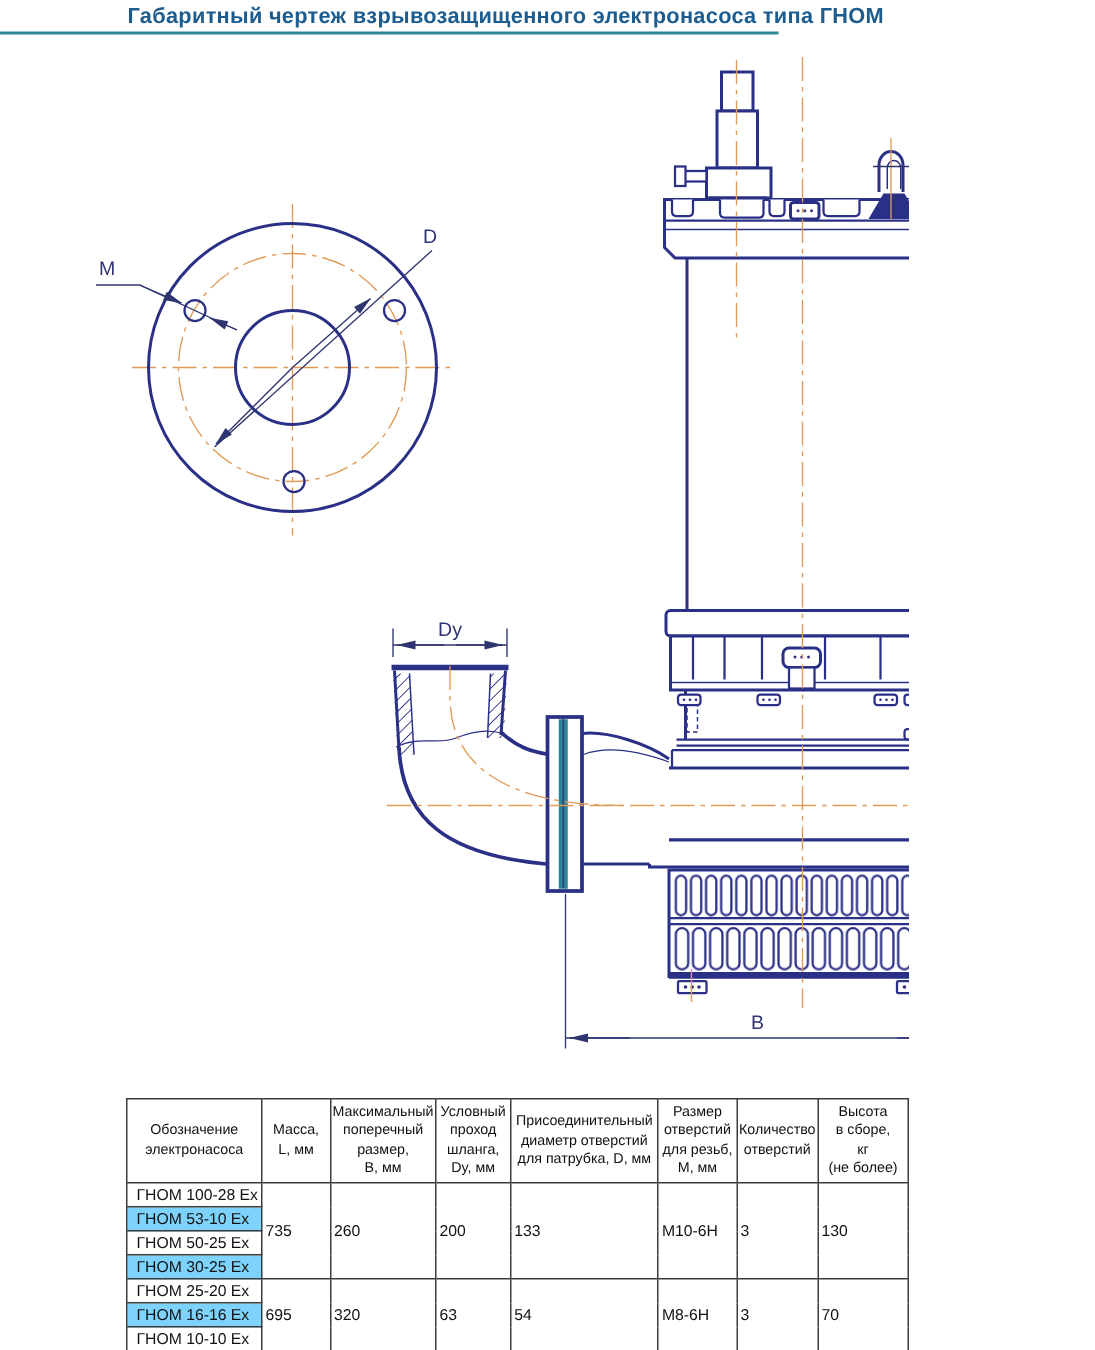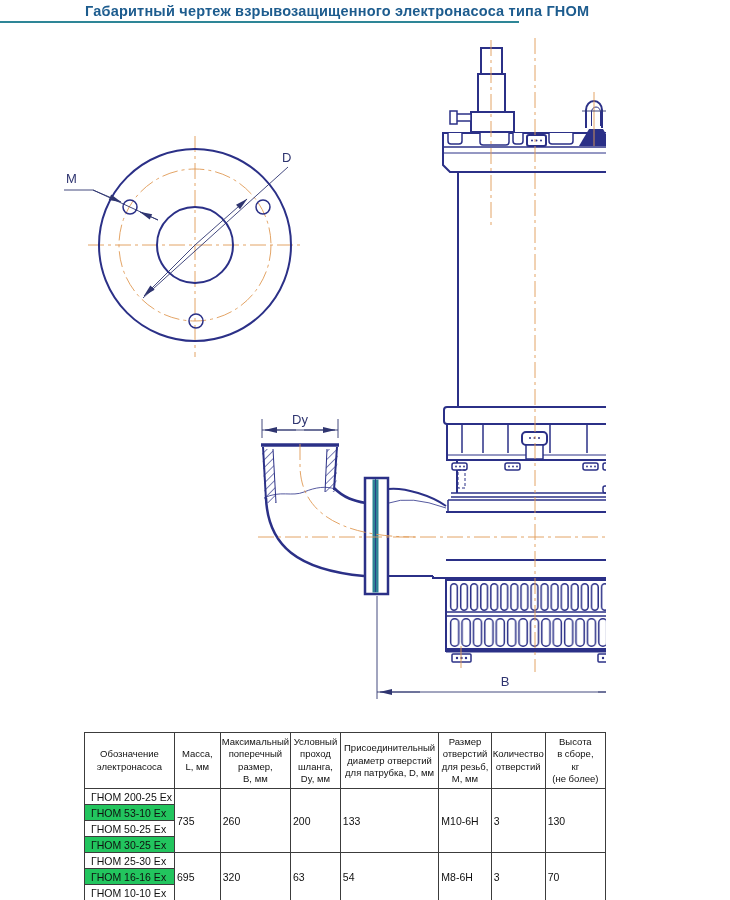--- a/index.html
+++ b/index.html
@@ -18,21 +18,21 @@
   .dim{stroke:#2f3570;stroke-width:.9;fill:none;}
   .dimtxt{fill:#2f3570;font-family:"Liberation Sans",sans-serif;font-size:13px;}
   .teal{fill:#2e8494;stroke:none}
   
   .dim-table{position:absolute;left:84px;top:732px;border-collapse:collapse;table-layout:fixed;}
   .dim-table th,.dim-table td{border:1px solid #3c3c3c;color:#101010;}
   .dim-table th{font-size:9.5px;font-weight:normal;line-height:1.3;padding:3px 1px;
                 text-align:center;vertical-align:middle;white-space:pre-line;}
   .dim-table td{font-size:10.5px;height:15px;padding:0 2px;vertical-align:middle;}
   .dim-table td.model{text-align:left;padding-left:6px;white-space:nowrap;}
-  .dim-table tr.shade td.model{background:#22c55e;}
+  .dim-table tr.shade td.model{background:#7dd3fc;}
 </style>
 </head>
 <body>
 
 <div class="page">
 
   <div class="title">Габаритный чертеж взрывозащищенного электронасоса типа ГНОМ</div>
   <div class="title-underline"></div>
 
   <svg width="730" height="900" viewBox="0 0 730 900">
@@ -266,40 +266,40 @@
         <th>Количество
 отверстий</th>
         <th>Высота
 в сборе,
 кг
 (не более)</th>
       </tr>
     </thead>
     <tbody>
       <tr>
-        <td class="model">ГНОМ 200-25 Ex</td>
+        <td class="model">ГНОМ 100-28 Ex</td>
         <td rowspan="4">735</td>
         <td rowspan="4">260</td>
         <td rowspan="4">200</td>
         <td rowspan="4">133</td>
         <td rowspan="4">М10-6Н</td>
         <td rowspan="4">3</td>
         <td rowspan="4">130</td>
       </tr>
       <tr class="shade">
         <td class="model">ГНОМ 53-10 Ex</td>
       </tr>
       <tr>
         <td class="model">ГНОМ 50-25 Ex</td>
       </tr>
       <tr class="shade">
         <td class="model">ГНОМ 30-25 Ex</td>
       </tr>
       <tr>
-        <td class="model">ГНОМ 25-30 Ex</td>
+        <td class="model">ГНОМ 25-20 Ex</td>
         <td rowspan="3">695</td>
         <td rowspan="3">320</td>
         <td rowspan="3">63</td>
         <td rowspan="3">54</td>
         <td rowspan="3">М8-6Н</td>
         <td rowspan="3">3</td>
         <td rowspan="3">70</td>
       </tr>
       <tr class="shade">
         <td class="model">ГНОМ 16-16 Ex</td>

